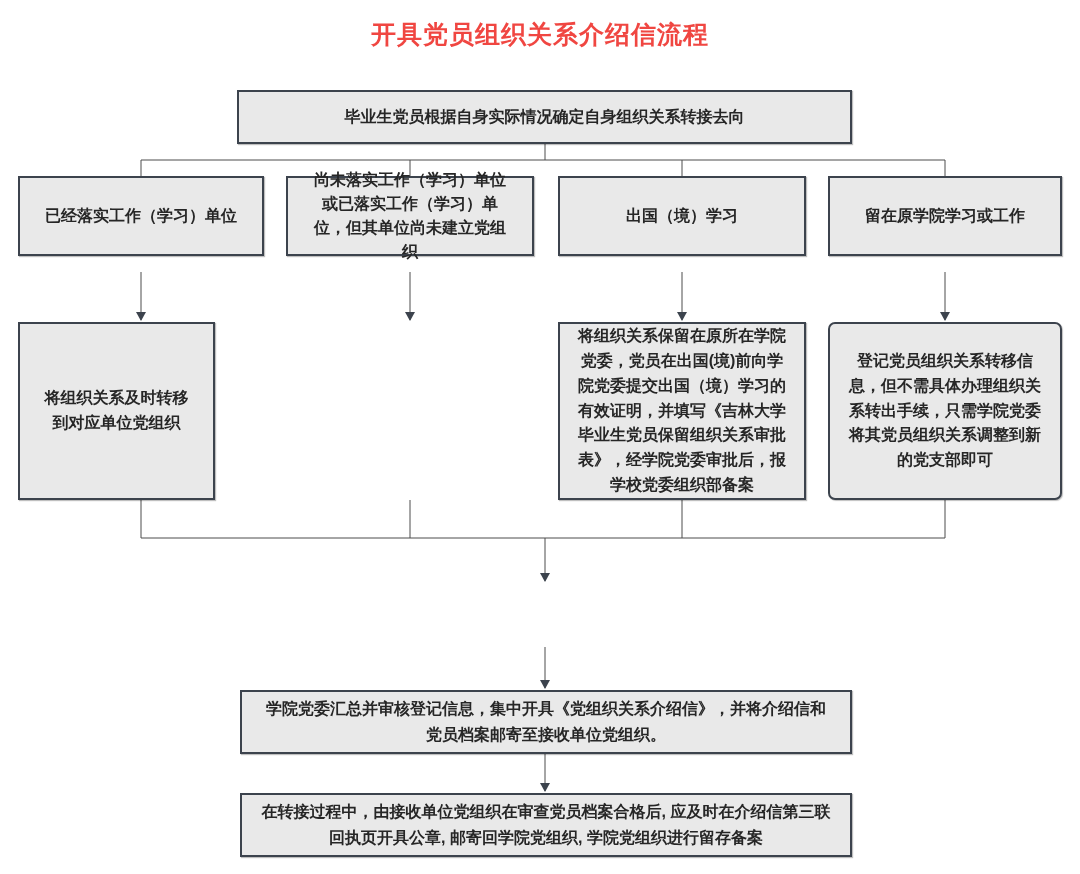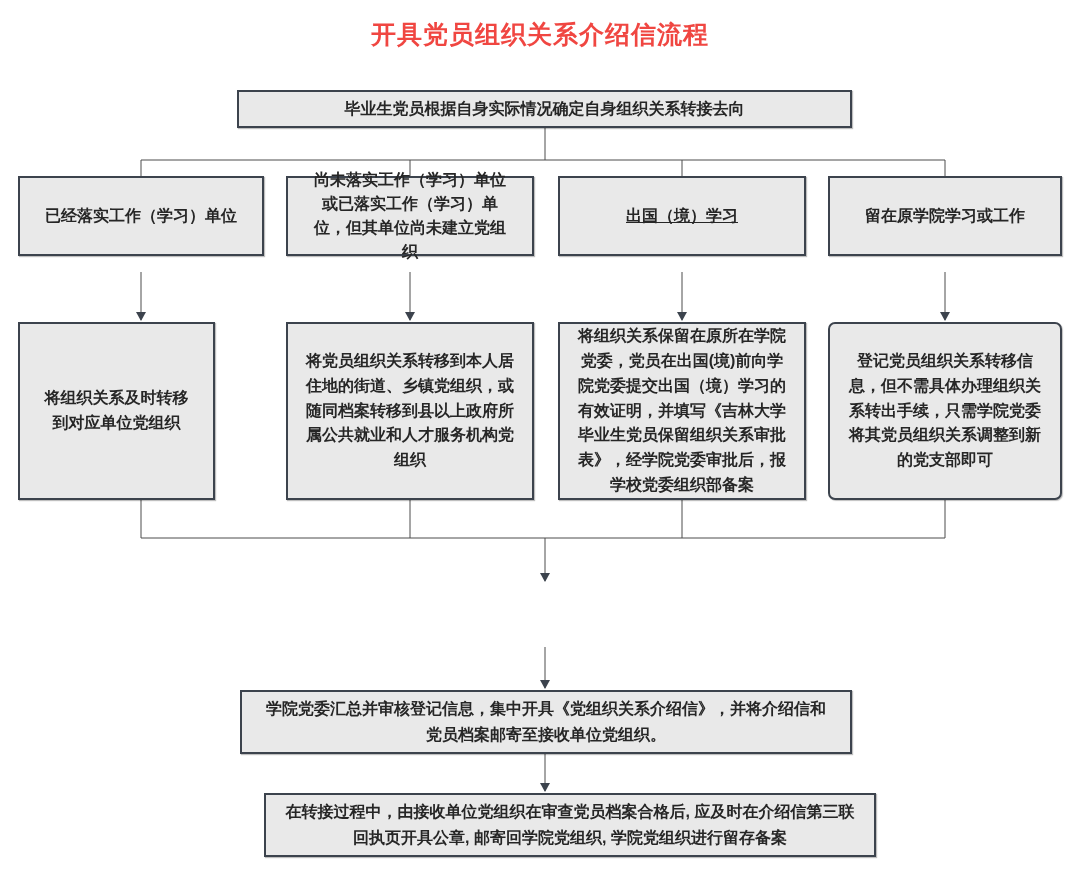--- a/index.html
+++ b/index.html
@@ -26,35 +26,35 @@
   svg.connectors{position:absolute;left:0;top:0;z-index:0;}
   .box{
     position:absolute;box-sizing:border-box;z-index:1;
     background:var(--box_fill);
     border:2px solid var(--box_border);
     box-shadow:1px 1px 1px rgba(0,0,0,.25);
     display:flex;align-items:center;justify-content:center;
     text-align:center;font-weight:bold;color:var(--text);
     font-size:16px;line-height:1.5;padding:3px 9px;
   }
-  .box-start{left:237px;top:90px;width:615px;height:38px;}
+  .box-start{left:237px;top:90px;width:615px;height:54px;}
   .cond{top:176px;height:80px;padding:2px 23px;}
   .cond-1{left:18px;width:246px;}
   .cond-2{left:286px;width:248px;}
-  .cond-3{left:558px;width:248px;text-decoration:underline;}
+  .cond-3{left:558px;width:248px;}
   .cond-4{left:828px;width:234px;}
   .act{top:322px;height:178px;line-height:1.55;padding:2px 18px;}
   .act-1{left:18px;width:197px;}
   .act-2{left:286px;width:248px;}
   .act-3{left:558px;width:248px;}
   .act-4{left:828px;width:234px;border-radius:7px;}
   .step{left:240px;width:612px;height:64px;line-height:1.6;padding:3px 18px;}
   .step-1{top:583px;}
   .step-2{top:690px;}
-  .step-3{top:793px;margin-left:24px;}
+  .step-3{top:793px;}
 </style>
 </head>
 <body>
 
 <div class="stage">
 
   <div class="title">开具党员组织关系介绍信流程</div>
 
   <svg class="connectors" width="1080" height="874" viewBox="0 0 1080 874">
     <defs>
@@ -102,23 +102,20 @@
   <div class="box cond cond-3">
     <span>出国（境）学习</span>
   </div>
   <div class="box cond cond-4">
     <span>留在原学院学习或工作</span>
   </div>
 
   <div class="box act act-1">
     <span>将组织关系及时转移到对应单位党组织</span>
   </div>
-  <div class="box act act-2">
-    <span>将党员组织关系转移到本人居住地的街道、乡镇党组织，或随同档案转移到县以上政府所属公共就业和人才服务机构党组织</span>
-  </div>
   <div class="box act act-3">
     <span>将组织关系保留在原所在学院党委，党员在出国(境)前向学院党委提交出国（境）学习的有效证明，并填写《吉林大学毕业生党员保留组织关系审批表》，经学院党委审批后，报学校党委组织部备案</span>
   </div>
   <div class="box act act-4">
     <span>登记党员组织关系转移信息，但不需具体办理组织关系转出手续，只需学院党委将其党员组织关系调整到新的党支部即可</span>
   </div>
 
   <div class="box step step-2">
     <span>学院党委汇总并审核登记信息，集中开具《党组织关系介绍信》，并将介绍信和党员档案邮寄至接收单位党组织。</span>
   </div>

